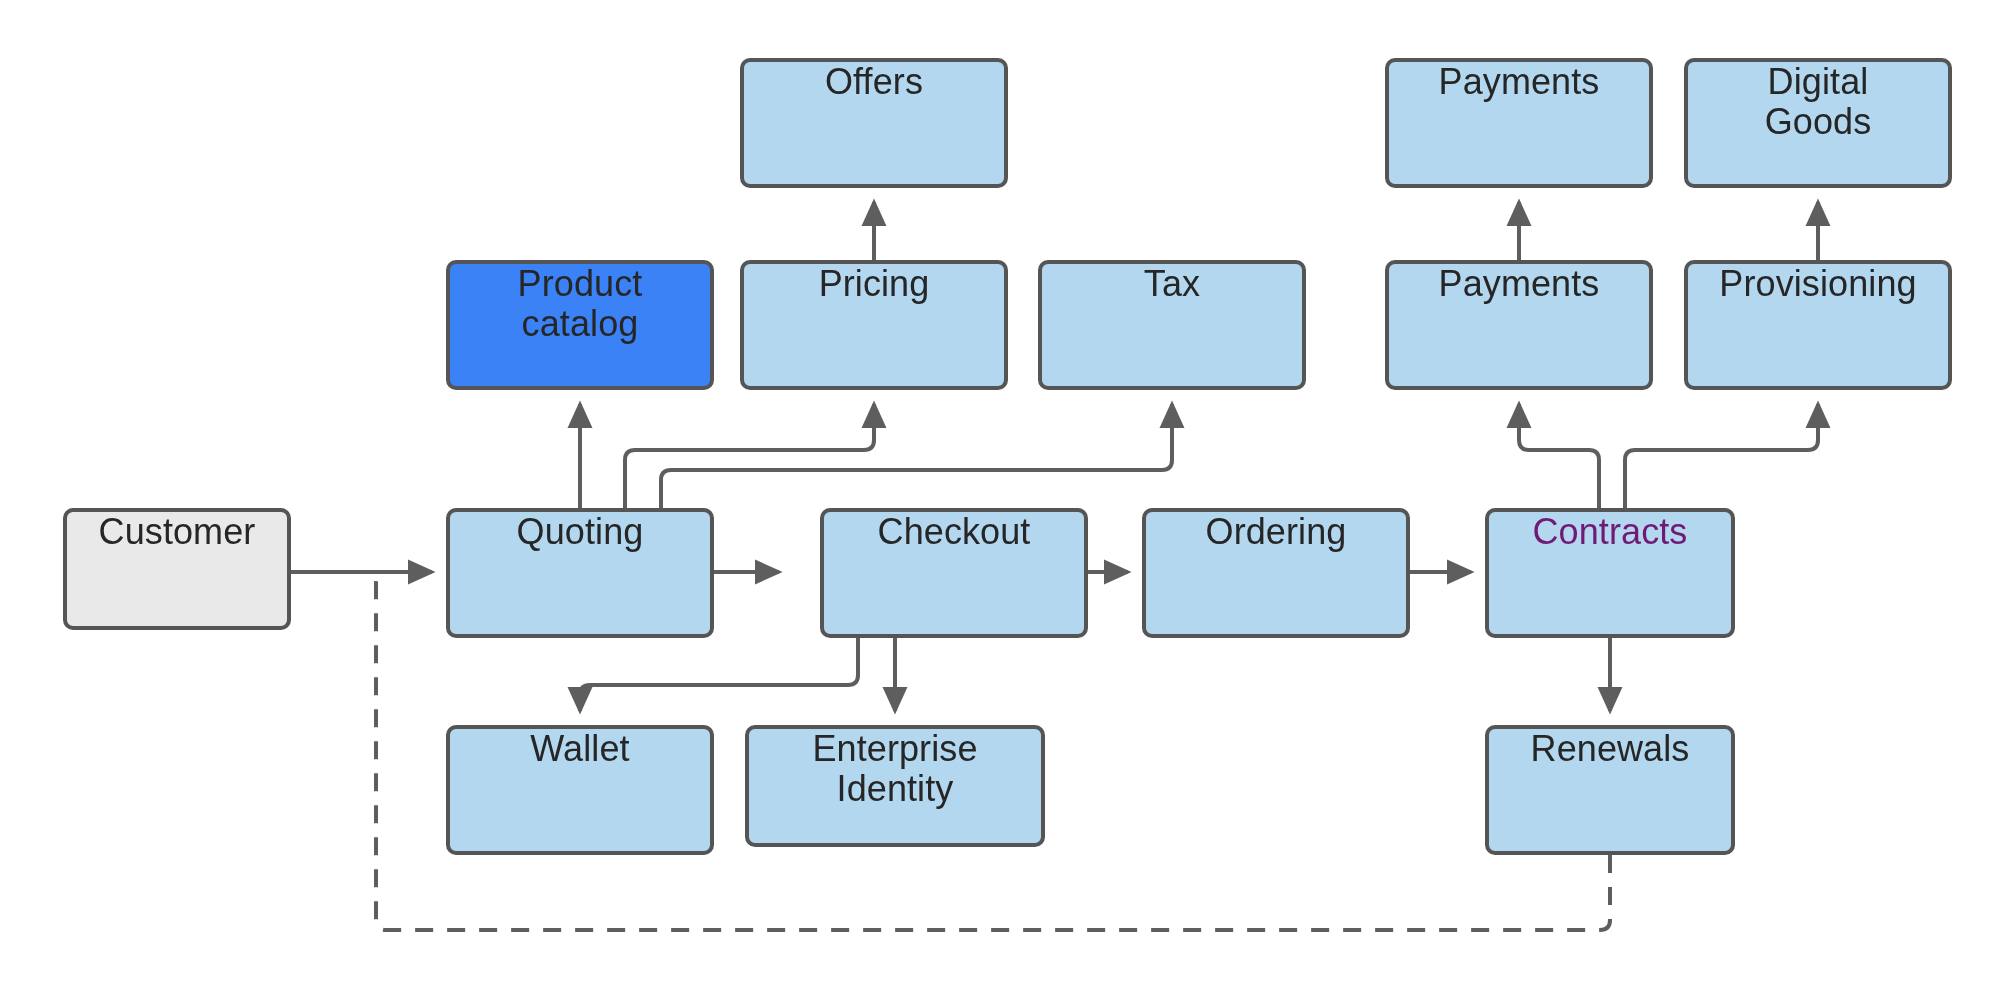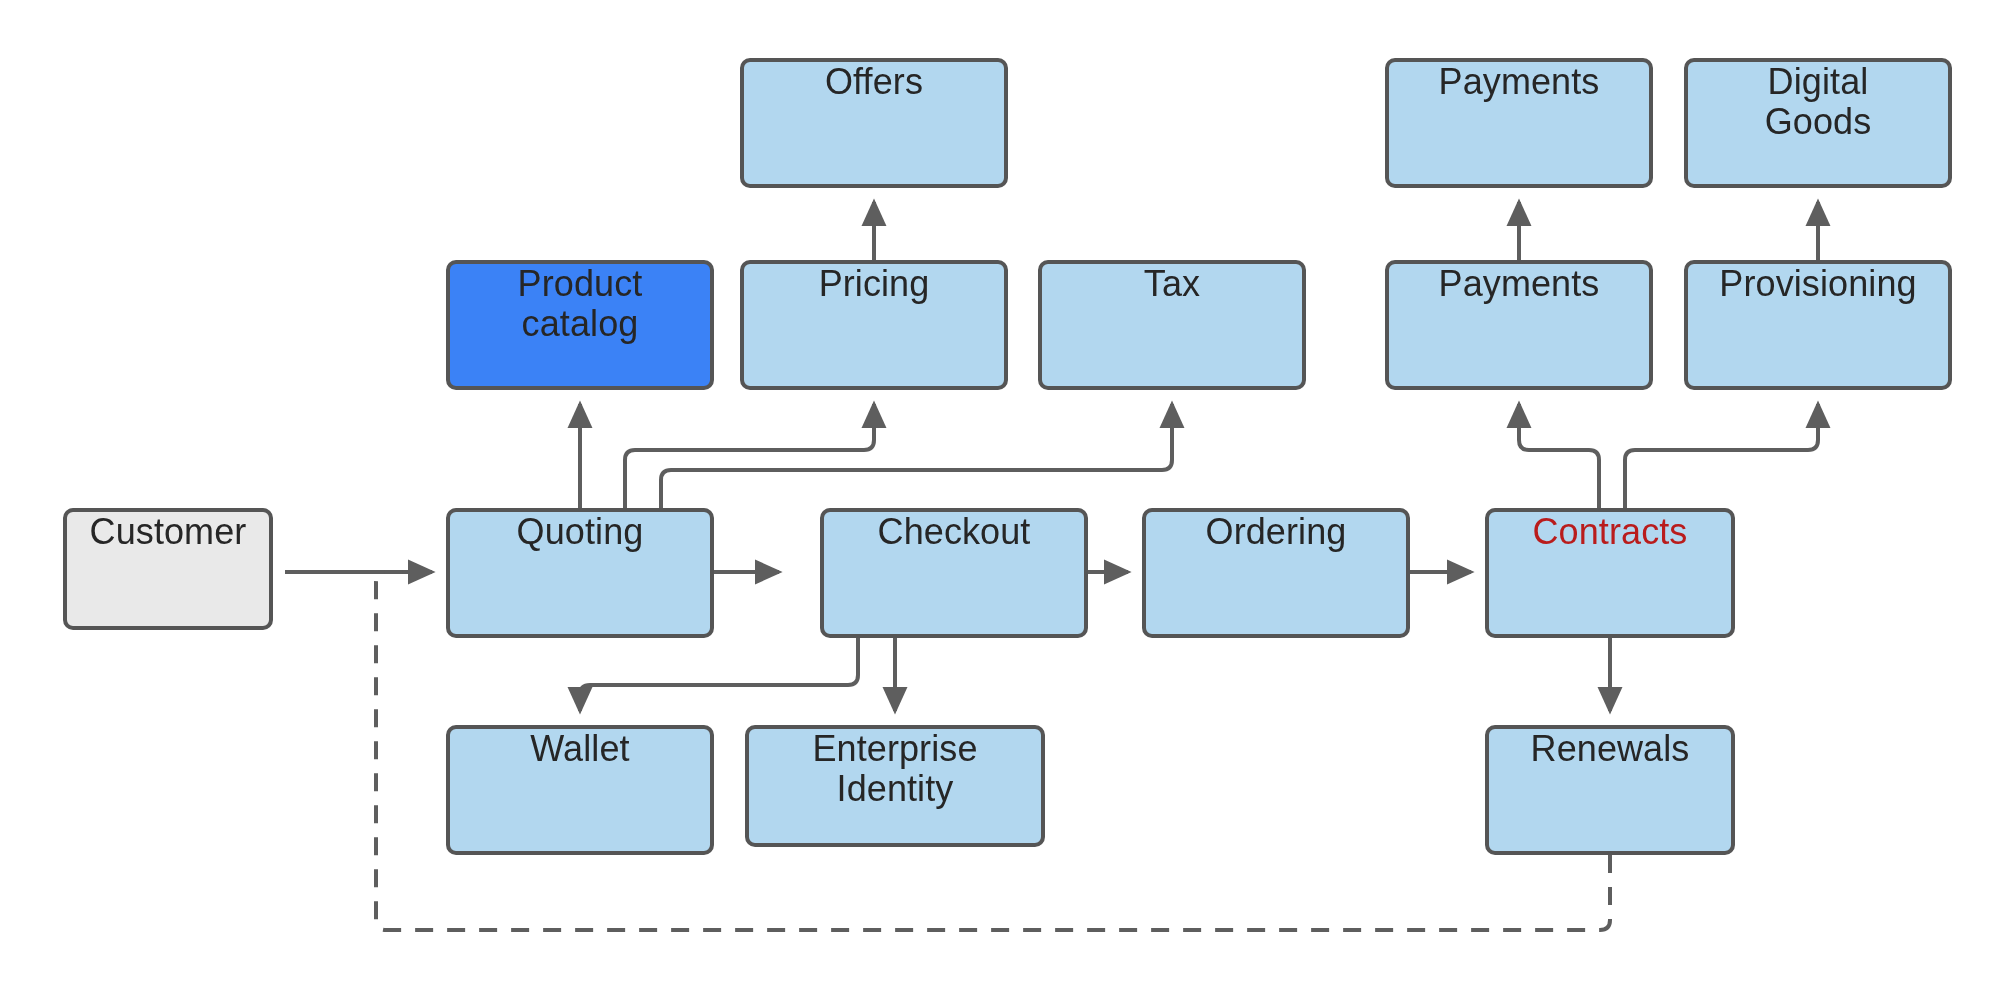--- a/index.html
+++ b/index.html
@@ -117,33 +117,33 @@
       </div>
       <div class="node" style="left: 1038px; top: 260px; width: 268px; height: 130px; background: rgb(178, 215, 239); border-color: rgb(85, 85, 85); color: rgb(38, 38, 38);">
         <span class="label">Tax</span>
       </div>
       <div class="node" style="left: 1385px; top: 260px; width: 268px; height: 130px; background: rgb(178, 215, 239); border-color: rgb(85, 85, 85); color: rgb(38, 38, 38);">
         <span class="label">Payments</span>
       </div>
       <div class="node" style="left: 1684px; top: 260px; width: 268px; height: 130px; background: rgb(178, 215, 239); border-color: rgb(85, 85, 85); color: rgb(38, 38, 38);">
         <span class="label">Provisioning</span>
       </div>
-      <div class="node neutral" style="left: 63px; top: 508px; width: 210px; height: 122px; background: rgb(233, 233, 233); border-color: rgb(85, 85, 85); color: rgb(38, 38, 38);">
+      <div class="node neutral" style="left: 63px; top: 508px; width: 228px; height: 122px; background: rgb(233, 233, 233); border-color: rgb(85, 85, 85); color: rgb(38, 38, 38);">
         <span class="label">Customer</span>
       </div>
       <div class="node" style="left: 446px; top: 508px; width: 268px; height: 130px; background: rgb(178, 215, 239); border-color: rgb(85, 85, 85); color: rgb(38, 38, 38);">
         <span class="label">Quoting</span>
       </div>
       <div class="node" style="left: 820px; top: 508px; width: 268px; height: 130px; background: rgb(178, 215, 239); border-color: rgb(85, 85, 85); color: rgb(38, 38, 38);">
         <span class="label">Checkout</span>
       </div>
       <div class="node" style="left: 1142px; top: 508px; width: 268px; height: 130px; background: rgb(178, 215, 239); border-color: rgb(85, 85, 85); color: rgb(38, 38, 38);">
         <span class="label">Ordering</span>
       </div>
-      <div class="node" style="left: 1485px; top: 508px; width: 250px; height: 130px; background: rgb(178, 215, 239); border-color: rgb(85, 85, 85); color: #b91c1c;">
+      <div class="node" style="left: 1485px; top: 508px; width: 250px; height: 130px; background: rgb(178, 215, 239); border-color: rgb(85, 85, 85); color: #701a75;">
         <span class="label">Contracts</span>
       </div>
       <div class="node" style="left: 446px; top: 725px; width: 268px; height: 130px; background: rgb(178, 215, 239); border-color: rgb(85, 85, 85); color: rgb(38, 38, 38);">
         <span class="label">Wallet</span>
       </div>
       <div class="node" style="left: 745px; top: 725px; width: 300px; height: 122px; background: rgb(178, 215, 239); border-color: rgb(85, 85, 85); color: rgb(38, 38, 38);">
         <span class="label">Enterprise
 Identity</span>
       </div>
       <div class="node" style="left: 1485px; top: 725px; width: 250px; height: 130px; background: rgb(178, 215, 239); border-color: rgb(85, 85, 85); color: rgb(38, 38, 38);">

